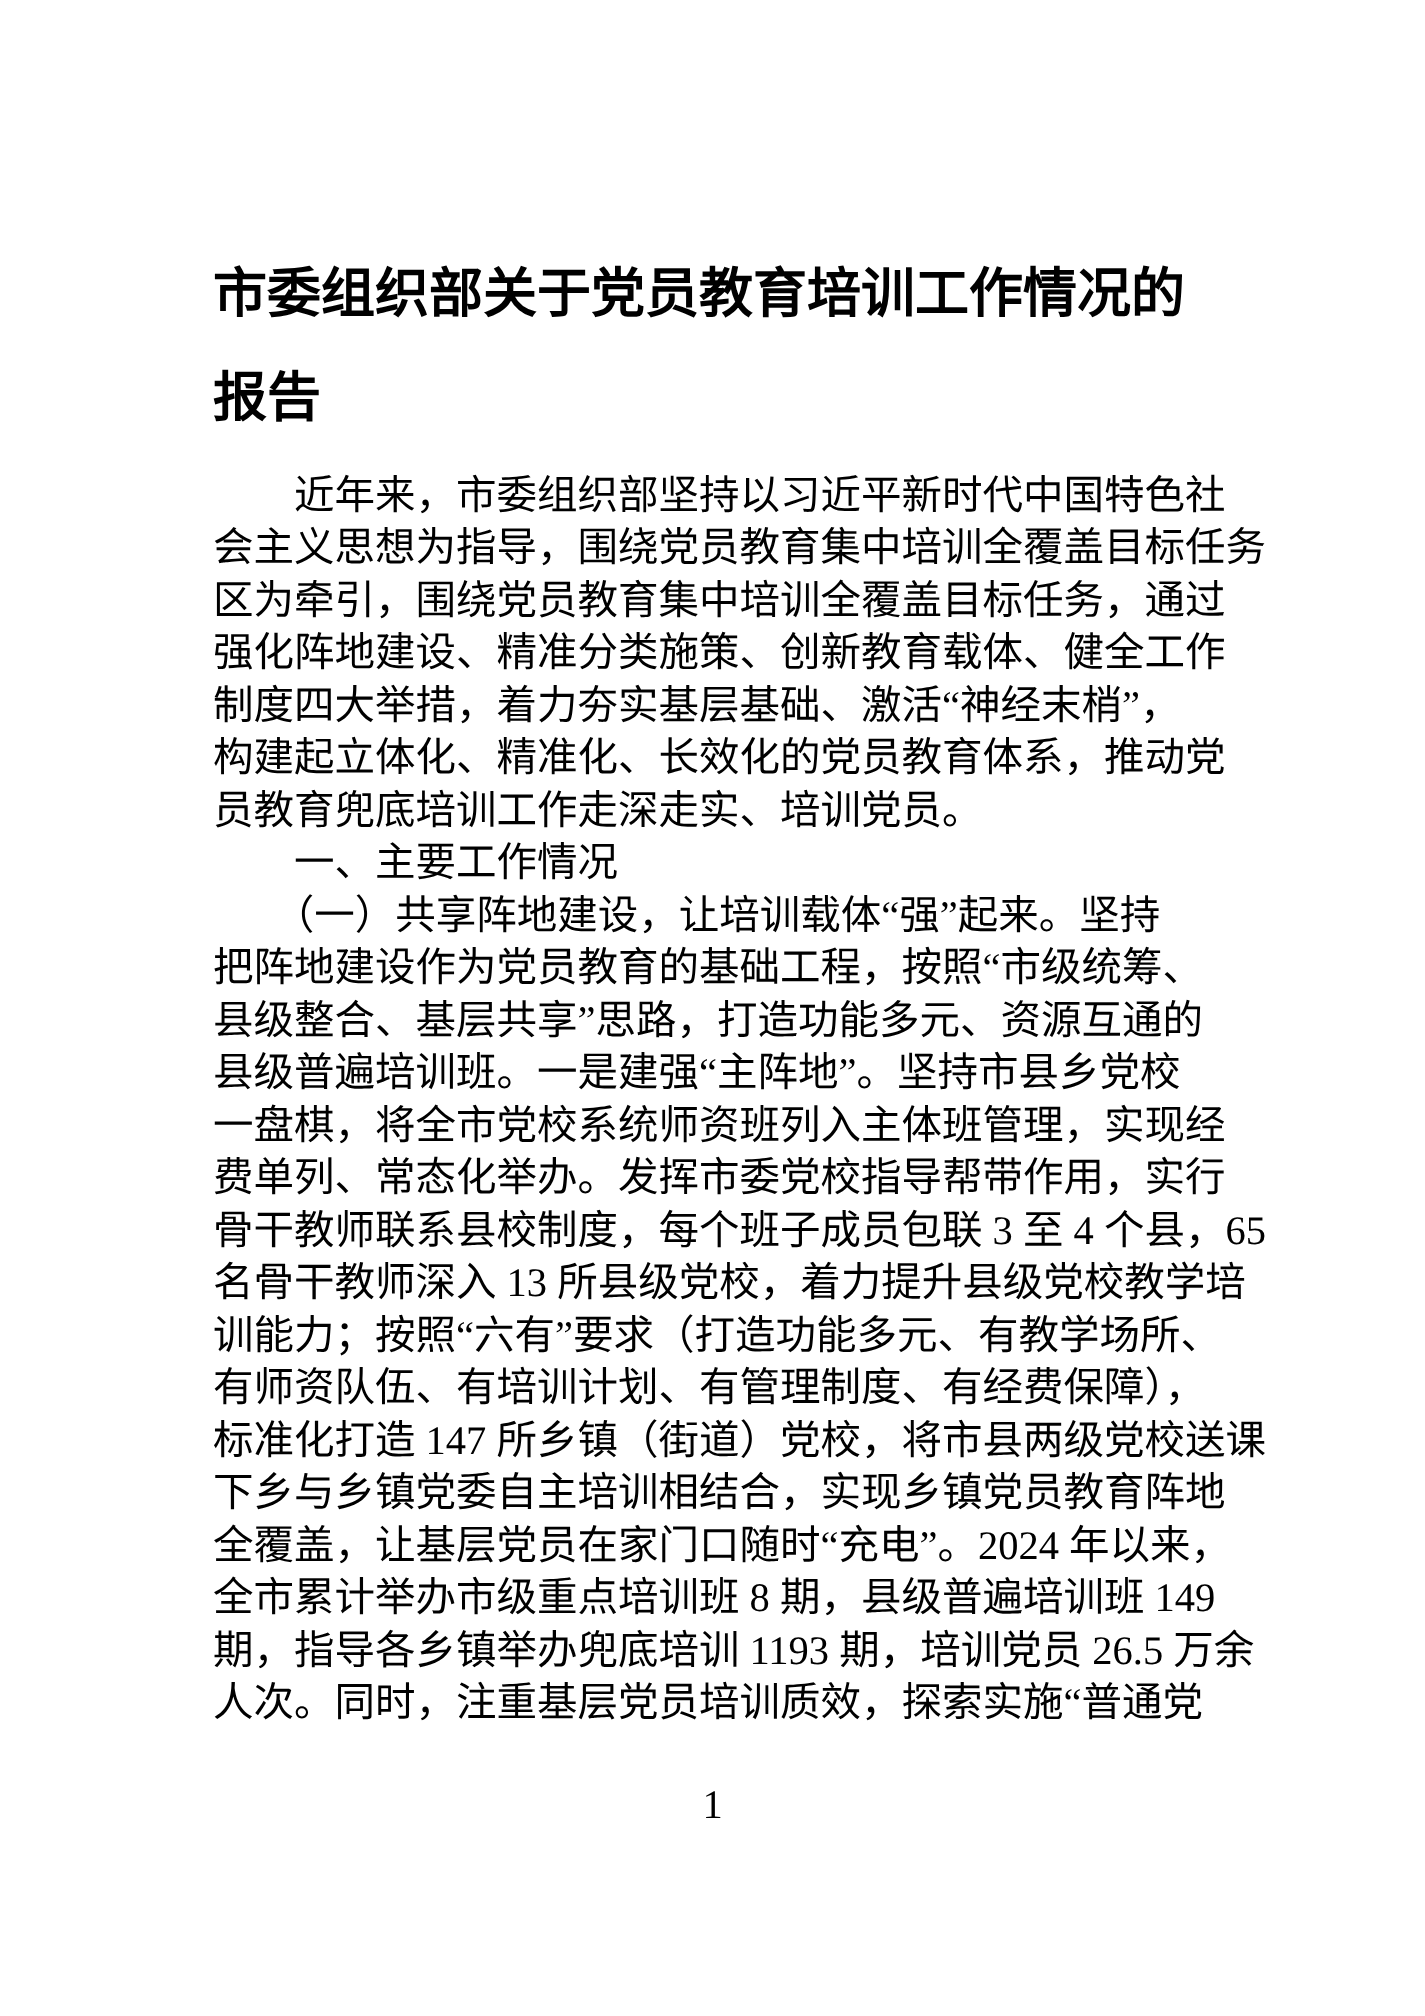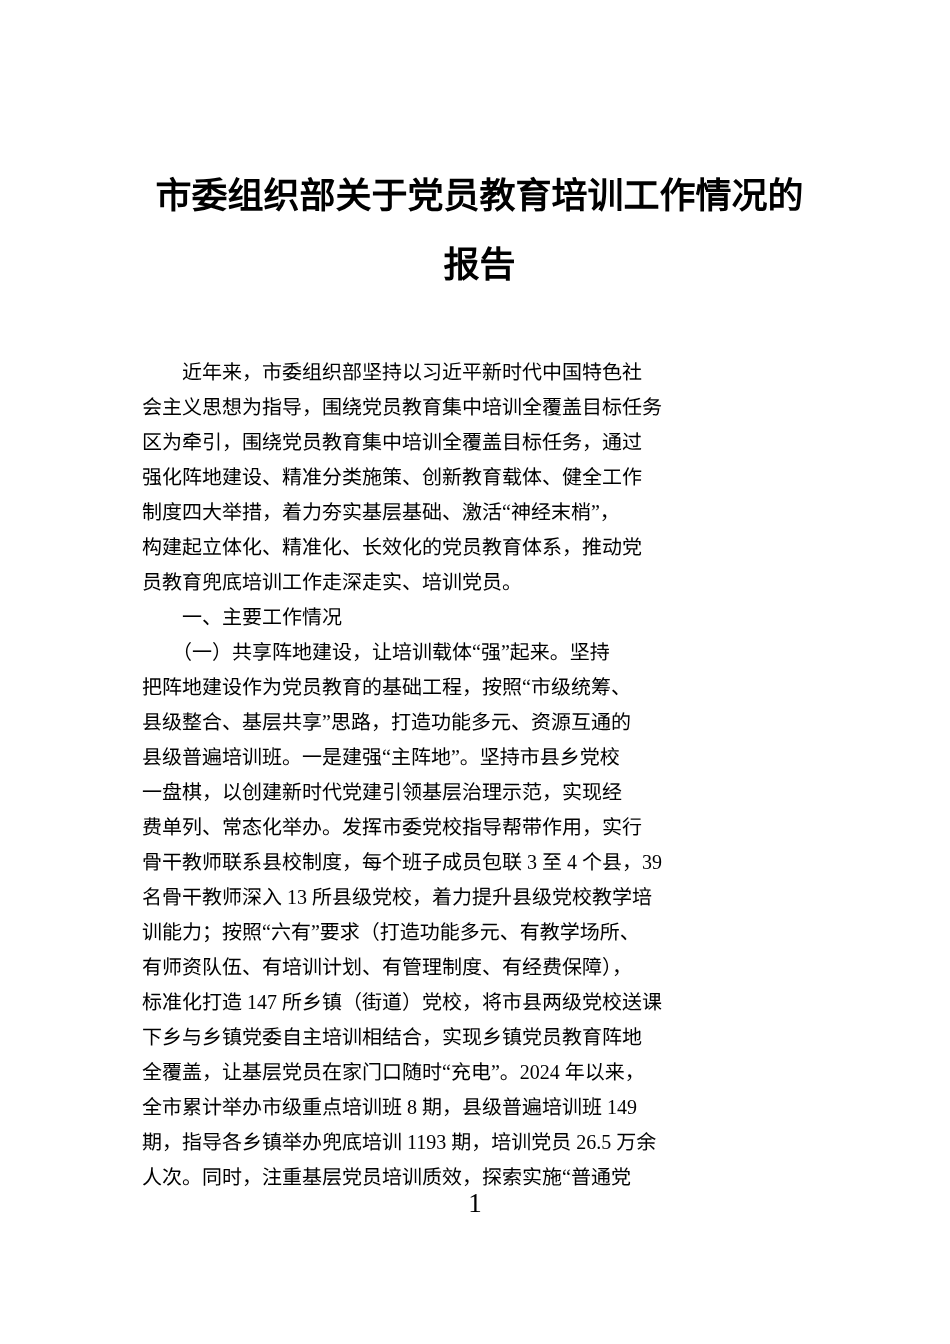--- a/index.html
+++ b/index.html
@@ -12,31 +12,31 @@
     width: 950px;
     height: 1344px;
     margin: 0 auto;
     background: #ffffff;
     color: #000000;
     box-sizing: border-box;
     padding: 161px 133px 0 142px;
     overflow: hidden;
   }
   .title {
-    text-align: center;
+    text-align: left;
     font-family: "Liberation Sans", "DejaVu Sans", sans-serif;
     font-weight: bold;
     font-size: 36px;
     line-height: 69px;
     letter-spacing: 0;
   }
   .doc-body {
-    margin-top: 56px;
+    margin-top: 14px;
     font-family: "Liberation Serif", "DejaVu Serif", sans-serif;
-    font-size: 20px;
+    font-size: 27px;
     line-height: 35px;
   }
   .paragraph {
     margin: 0;
   }
   .line {
     white-space: nowrap;
     height: 35px;
   }
   .footer {
@@ -70,23 +70,23 @@
         <div class="line">员教育兜底培训工作走深走实、培训党员。</div>
       </div>
       <div class="paragraph heading">
         <div class="line">　　一、主要工作情况</div>
       </div>
       <div class="paragraph">
         <div class="line">　　（一）共享阵地建设，让培训载体“强”起来。坚持</div>
         <div class="line">把阵地建设作为党员教育的基础工程，按照“市级统筹、</div>
         <div class="line">县级整合、基层共享”思路，打造功能多元、资源互通的</div>
         <div class="line">县级普遍培训班。一是建强“主阵地”。坚持市县乡党校</div>
-        <div class="line">一盘棋，以创建新时代党建引领基层治理示范，实现经</div>
+        <div class="line">一盘棋，将全市党校系统师资班列入主体班管理，实现经</div>
         <div class="line">费单列、常态化举办。发挥市委党校指导帮带作用，实行</div>
-        <div class="line">骨干教师联系县校制度，每个班子成员包联 3 至 4 个县，39</div>
+        <div class="line">骨干教师联系县校制度，每个班子成员包联 3 至 4 个县，65</div>
         <div class="line">名骨干教师深入 13 所县级党校，着力提升县级党校教学培</div>
         <div class="line">训能力；按照“六有”要求（打造功能多元、有教学场所、</div>
         <div class="line">有师资队伍、有培训计划、有管理制度、有经费保障），</div>
         <div class="line">标准化打造 147 所乡镇（街道）党校，将市县两级党校送课</div>
         <div class="line">下乡与乡镇党委自主培训相结合，实现乡镇党员教育阵地</div>
         <div class="line">全覆盖，让基层党员在家门口随时“充电”。2024 年以来，</div>
         <div class="line">全市累计举办市级重点培训班 8 期，县级普遍培训班 149</div>
         <div class="line">期，指导各乡镇举办兜底培训 1193 期，培训党员 26.5 万余</div>
         <div class="line">人次。同时，注重基层党员培训质效，探索实施“普通党</div>
       </div>

